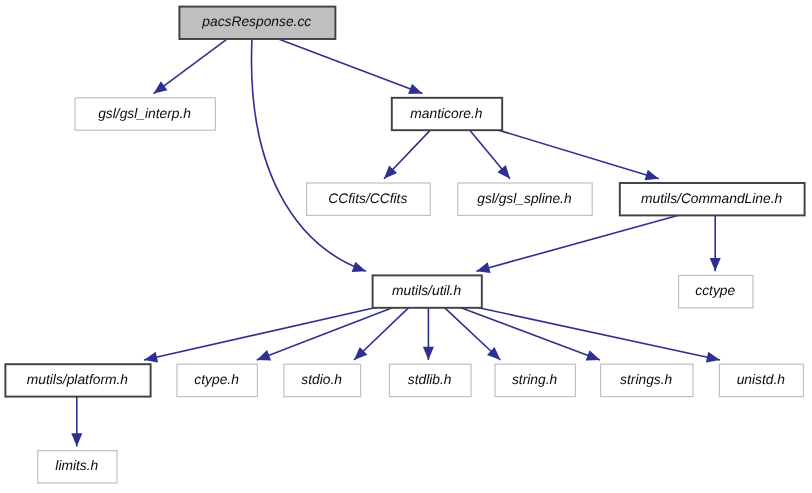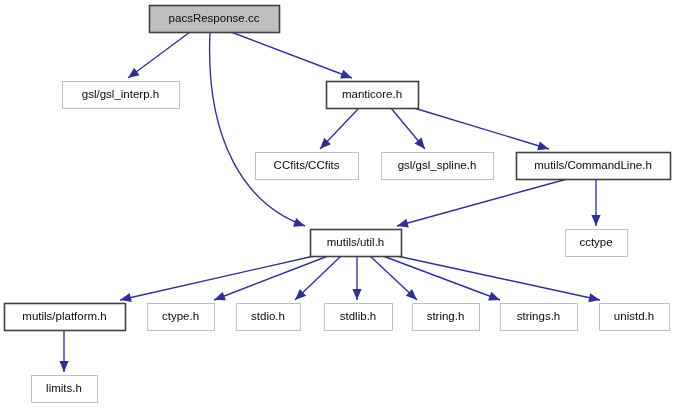--- a/index.html
+++ b/index.html
@@ -12,20 +12,21 @@
     width: 677px;
     height: 411px;
     overflow: hidden;
     font-family: "Liberation Sans", sans-serif;
   }
   #graph-root {
     position: relative;
     width: 677px;
     height: 411px;
     background: #ffffff;
+    font-style: italic;
   }
   svg#dep-graph {
     display: block;
     width: 677px;
     height: 411px;
   }
   .node-box {
     fill: #ffffff;
     stroke: #c0c0c0;
     stroke-width: 1;

